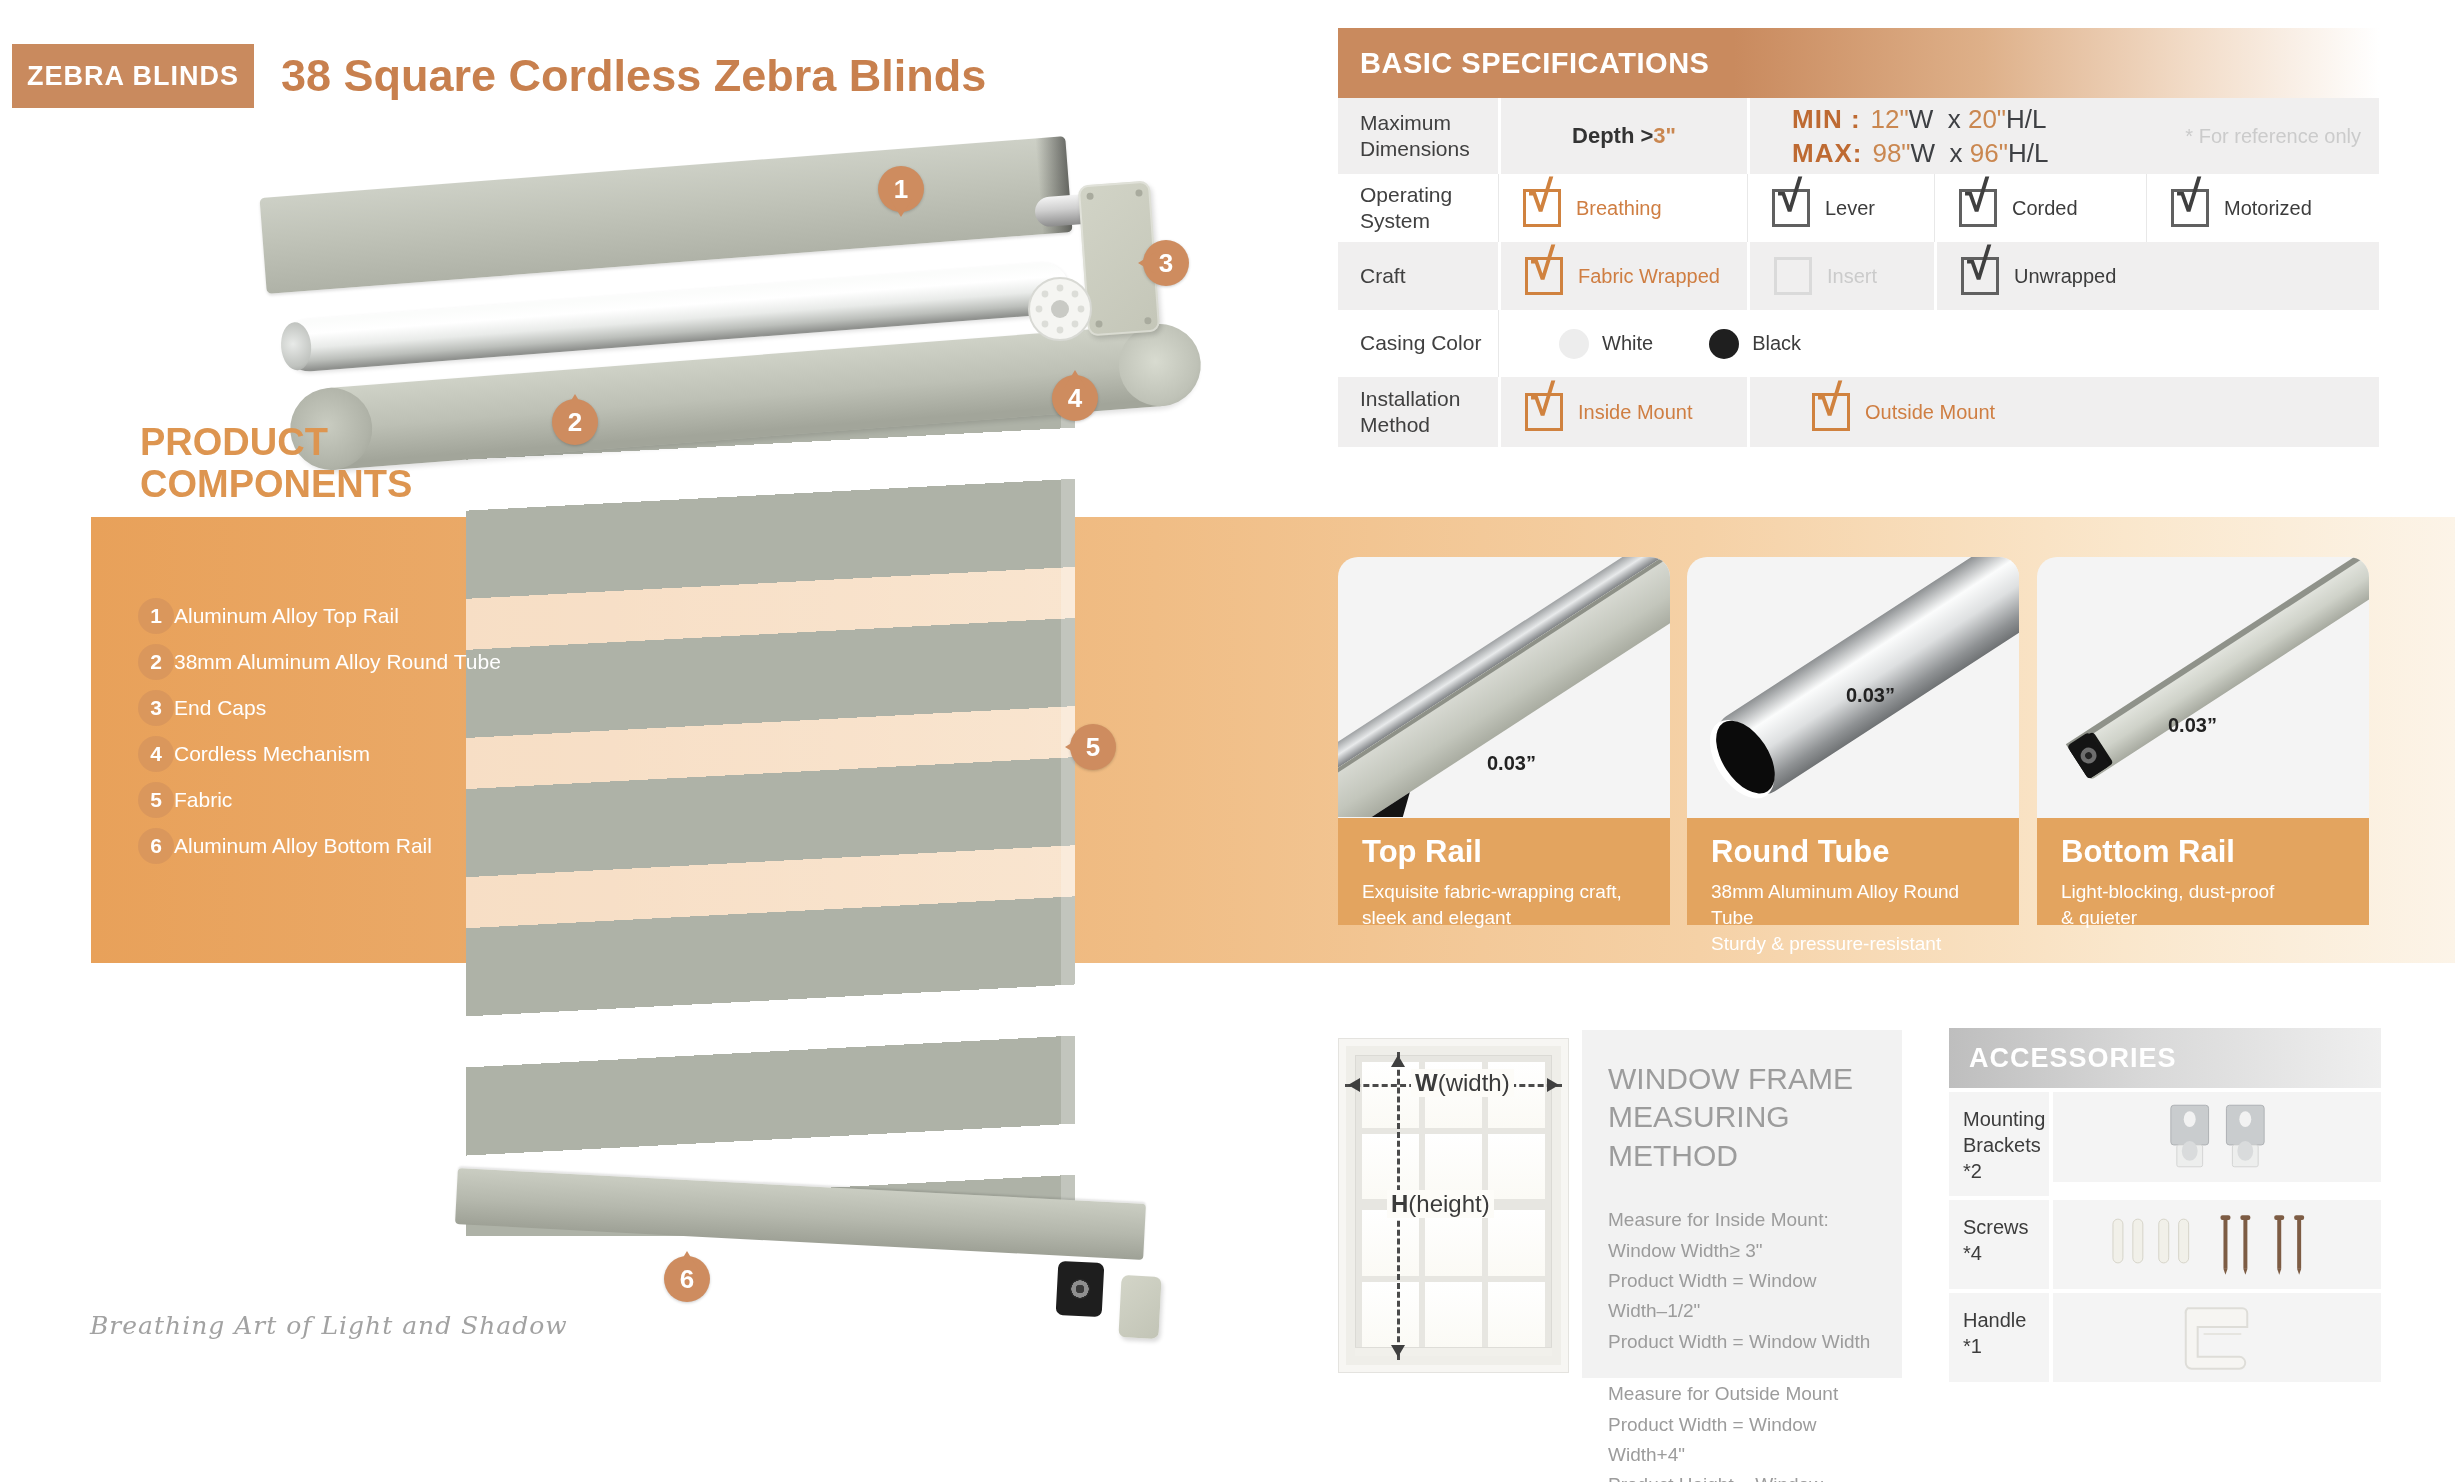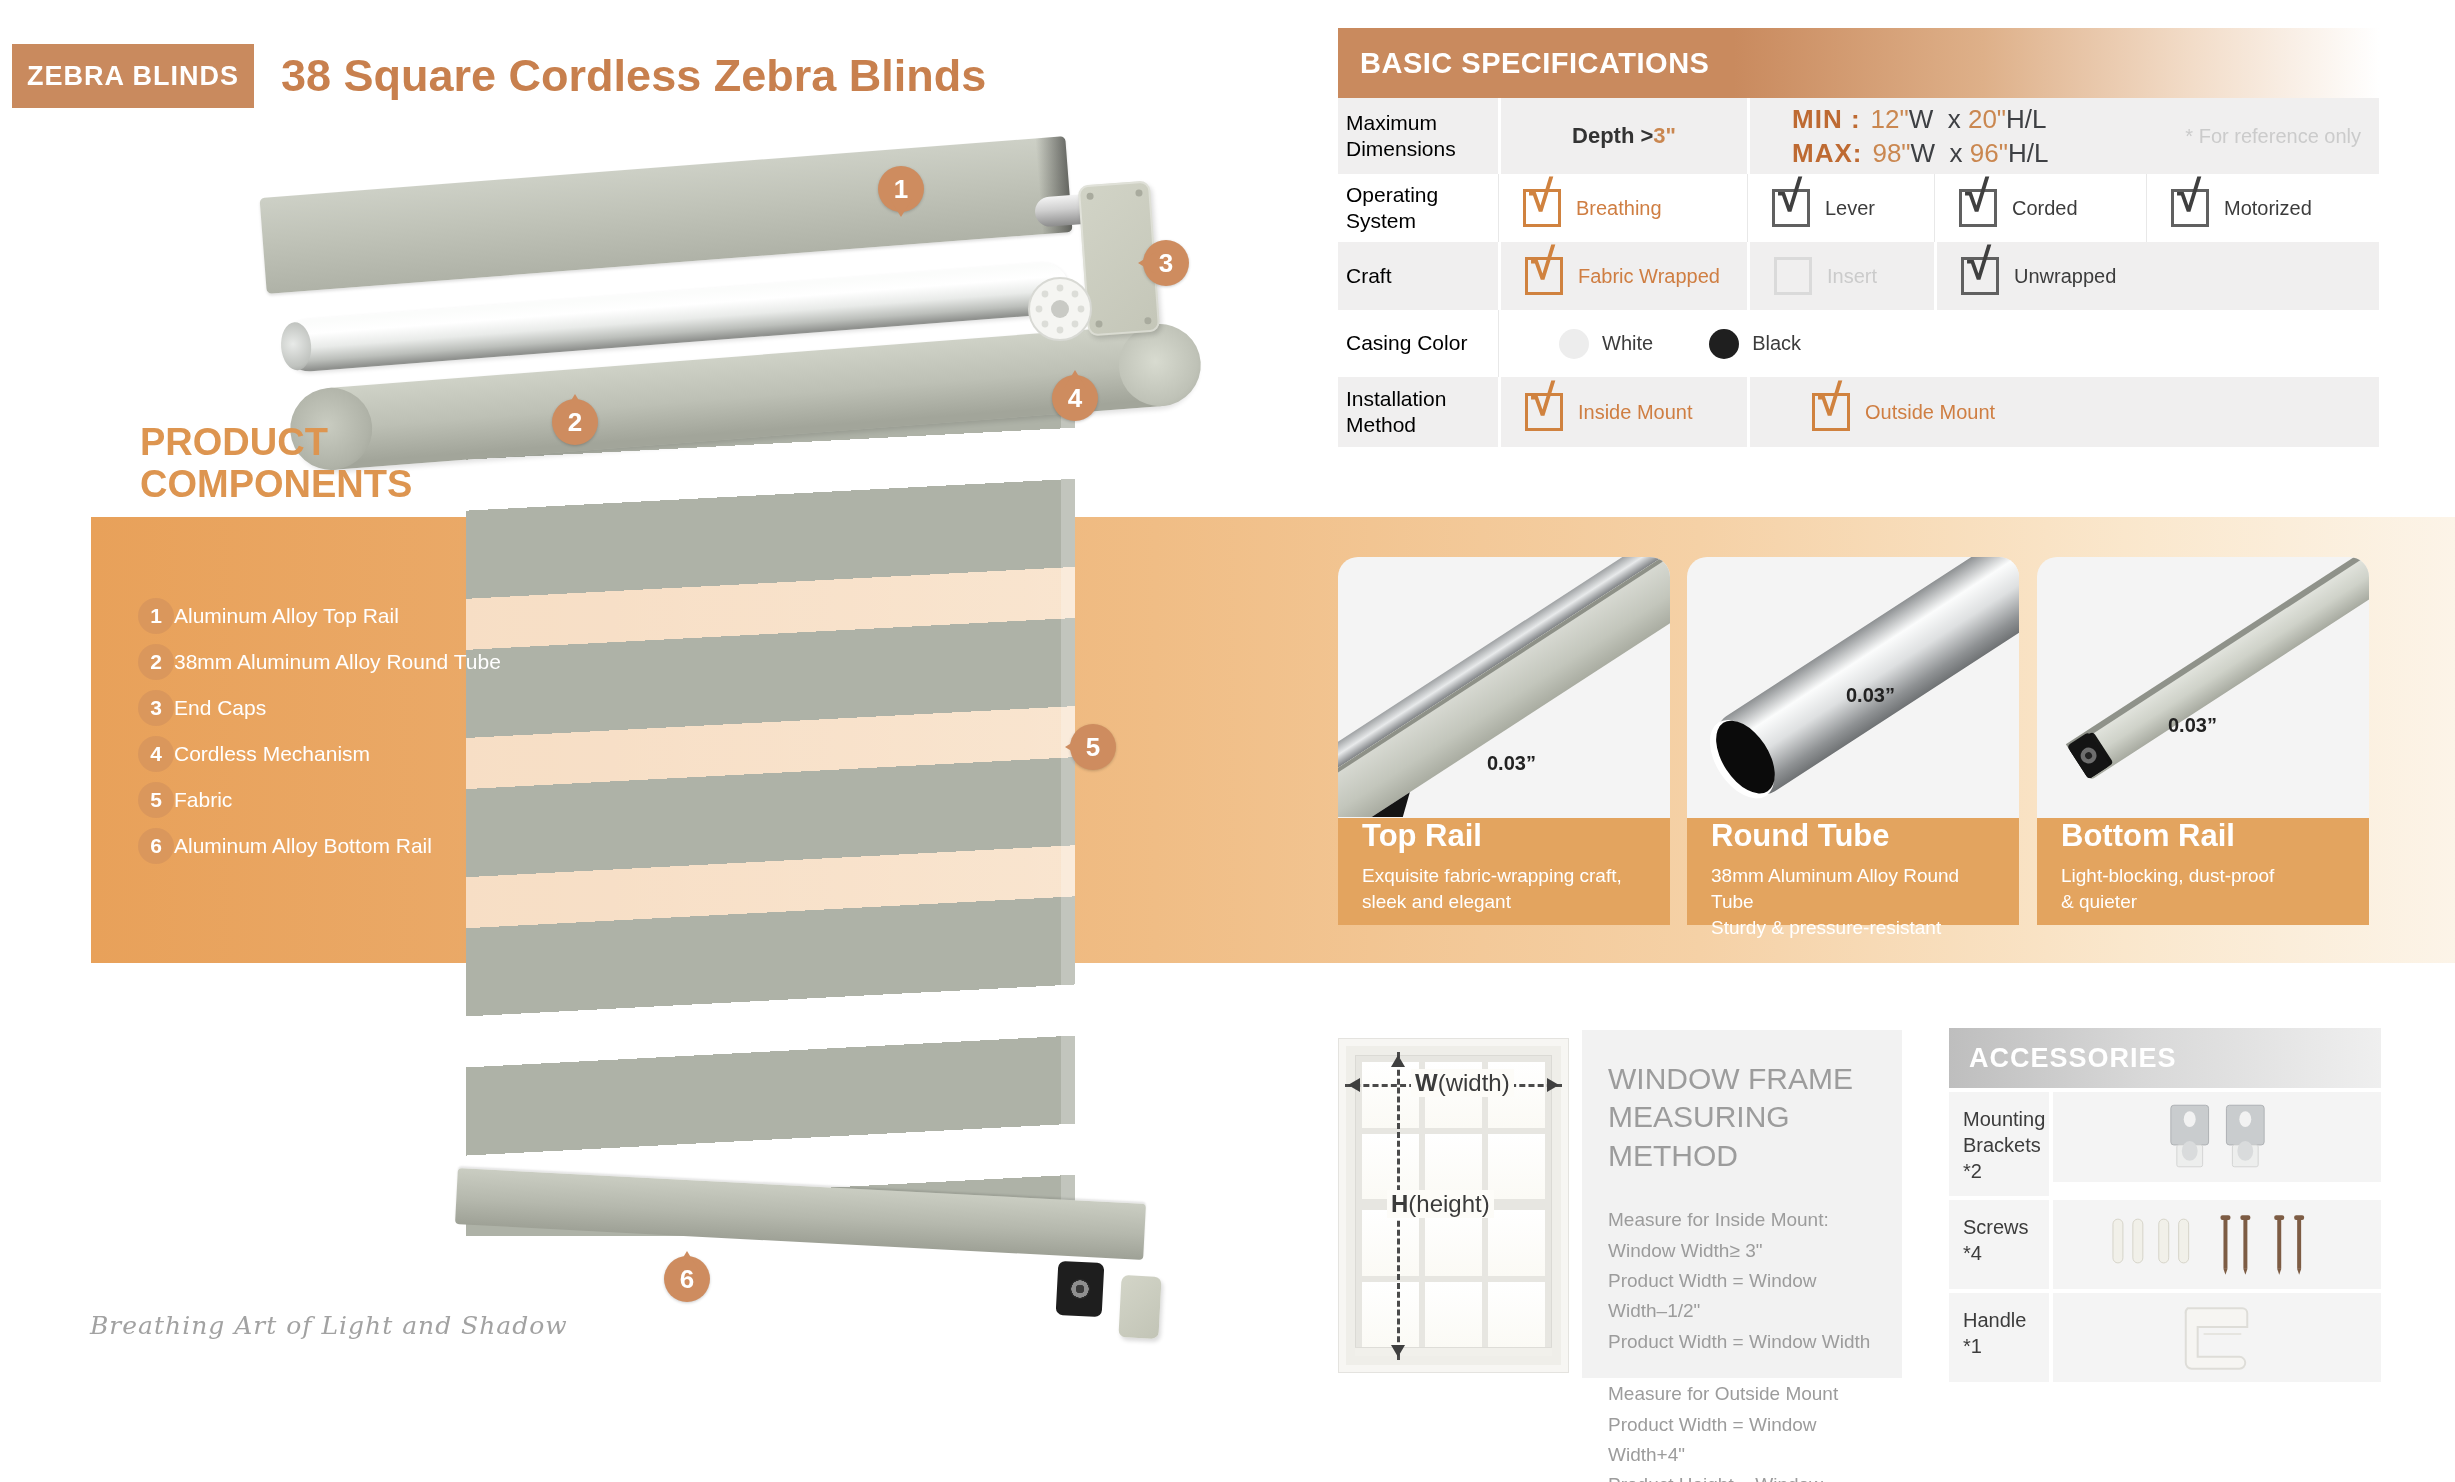--- a/index.html
+++ b/index.html
@@ -82,21 +82,21 @@
   .srow{display:grid;}
   .srow.gray{background:#F0EFEF;}
   .srow.gray > div{border-left:3px solid #fff;}
   .srow.white > div{border-left:1px solid #E8E8E8;}
   .srow > div:first-child{border-left:none !important;}
   .srow1{grid-template-columns:160px 249px 632px;height:76px;}
   .srow2,.srow3{grid-template-columns:160px 249px 187px 212px 233px;height:68px;}
   .srow4{grid-template-columns:160px 881px;height:67px;}
   .srow5{grid-template-columns:160px 249px 632px;height:70px;}
   .scell{display:flex;align-items:center;}
-  .rowlabel{padding-left:8px;color:#000000;font-size:21px;line-height:1.25;}
+  .rowlabel{padding-left:22px;color:#404040;font-size:21px;line-height:1.25;}
   .depthcell{justify-content:center;font-size:22px;font-weight:bold;color:#333;}
   .depthcell b{color:#CA8750;font-weight:bold;}
   .mmcell{position:relative;padding-left:42px;flex-direction:column;justify-content:center;align-items:flex-start;}
   .mmline{font-size:26px;line-height:34px;color:#3E4044;}
   .mm-label{font-weight:bold;color:#BE6A32;letter-spacing:1px;margin-right:10px;}
   .mm-num{color:#CA8750;}
   .refnote{position:absolute;right:18px;top:50%;transform:translateY(-50%);font-size:20px;color:#CBCBCB;}
   .opt{padding-left:24px;}
   .cb{position:relative;width:32px;height:32px;border:3px solid #606060;flex:0 0 32px;}
   .cb .mark{position:absolute;left:3px;top:-18px;font-size:44px;font-weight:bold;color:#3F3F3F;line-height:1;}
@@ -113,21 +113,21 @@
   .swatch.black{background:#1F1F1F;}
   .swgroup .lbl{margin-left:13px;font-size:20px;color:#3C3C3C;}
   .instcell{padding-left:62px;}
 
   
   .card{position:absolute;top:557px;width:332px;height:368px;z-index:3;}
   .card.c1{left:1338px;} .card.c2{left:1687px;} .card.c3{left:2037px;}
   .card .img{position:relative;height:261px;background:#F4F4F4;border-radius:20px 20px 0 0;overflow:hidden;}
   .card .img svg{position:absolute;inset:0;}
   .sizelabel{position:absolute;font-size:20px;font-weight:bold;color:#222;}
-  .card .cap{height:107px;background:#E3A45F;color:#fff;padding:0 24px 0 24px;box-sizing:border-box;}
+  .card .cap{height:107px;background:#E3A45F;color:#fff;padding:16px 24px 0 24px;box-sizing:border-box;}
   .card .cap h3{margin:0 0 9px 0;font-size:31px;font-weight:bold;}
   .card .cap p{margin:0;font-size:19px;line-height:1.38;}
 
   
   .window{position:absolute;left:1338px;top:1038px;width:231px;height:335px;background:#F7F6F3;
           border:1px solid #E4E3DF;box-sizing:border-box;z-index:2;}
   .winframe{position:absolute;inset:7px;border:9px solid #EFEEE9;background:#E7E6E1;box-shadow:inset 0 0 0 1px #DBDAD5;}
   .sash{position:absolute;left:7px;right:7px;display:grid;grid-template-columns:repeat(3,1fr);grid-template-rows:repeat(2,1fr);gap:6px;}
   .sash.top{top:7px;height:137px;}
   .sash.bot{top:155px;height:137px;}

